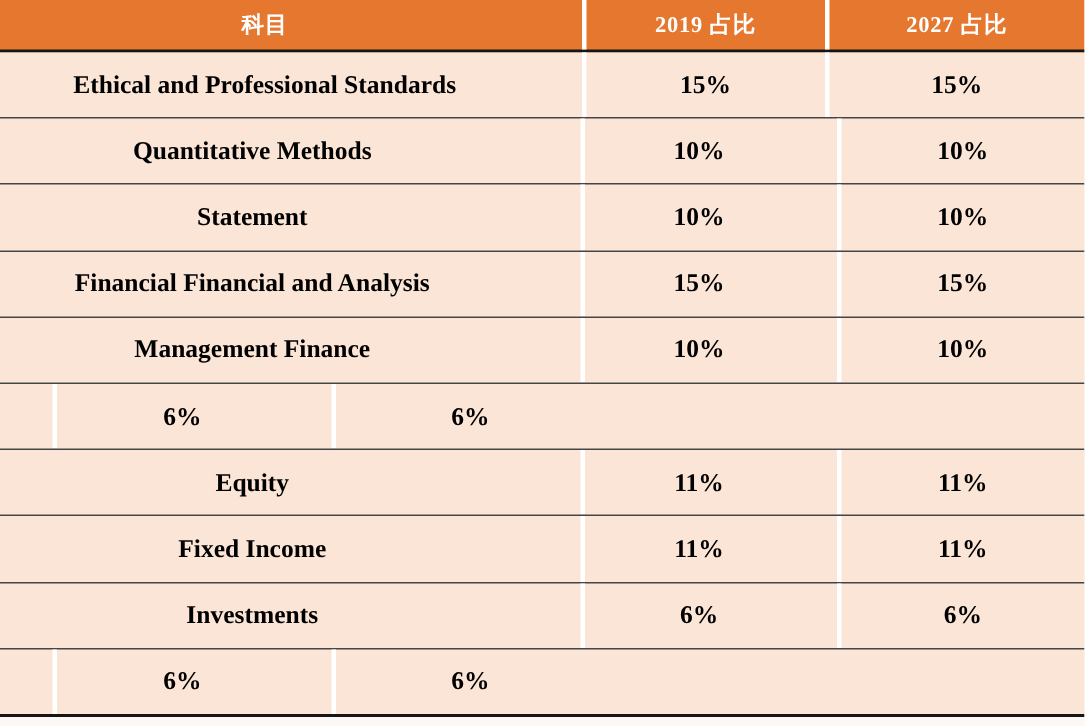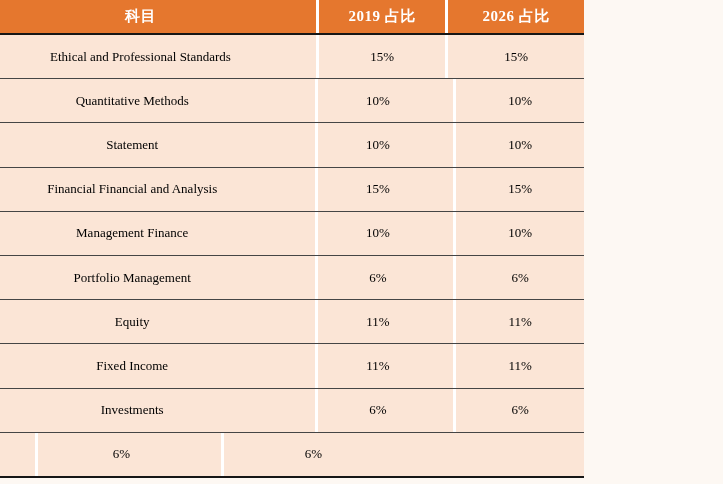--- a/index.html
+++ b/index.html
@@ -12,21 +12,21 @@
     --col-divider: #FFFFFF;
   }
   * { box-sizing: border-box; margin: 0; padding: 0; }
   html, body {
     width: 723px; height: 484px;
     background: #fdf8f3;
     overflow: hidden;
     font-family: "Liberation Serif", "DejaVu Serif", serif;
   }
   .table {
-    width: 584px;
+    width: 723px;
     display: flex;
     flex-direction: column;
   }
   .thead {
     display: flex;
     height: 35px;
     background: var(--header-bg);
     color: var(--header-text);
     border-bottom: 2px solid var(--heavy-line);
   }
@@ -47,36 +47,37 @@
   .tr {
     flex: 1;
     display: flex;
     background: var(--row-bg);
   }
   .tr + .tr { border-top: 1px solid var(--grid-line); gap: 16px; }
   .td {
     display: flex;
     align-items: center;
     justify-content: center;
-    font-size: 13px;
+    font-size: 17px;
     color: var(--body-text);
+    font-weight: bold;
   }
   .c0 { width: 371px; }
   .c1 { width: 170px; margin-left: 35px; }
   .c2 { width: 182px; }
   .c1, .c2 { border-left: 3px solid var(--col-divider); }
 </style>
 </head>
 <body>
 
 <div class="table">
   <div class="thead">
     <div class="th c0">科目</div>
     <div class="th c1">2019 占比</div>
-    <div class="th c2">2026 占比</div>
+    <div class="th c2">2027 占比</div>
   </div>
   <div class="tbody">
       <div class="tr">
         <div class="td c0">Ethical and Professional Standards</div>
         <div class="td c1">15%</div>
         <div class="td c2">15%</div>
       </div>
       <div class="tr">
         <div class="td c0">Quantitative Methods</div>
         <div class="td c1">10%</div>
@@ -91,21 +92,20 @@
         <div class="td c0">Financial Financial and Analysis</div>
         <div class="td c1">15%</div>
         <div class="td c2">15%</div>
       </div>
       <div class="tr">
         <div class="td c0">Management Finance</div>
         <div class="td c1">10%</div>
         <div class="td c2">10%</div>
       </div>
       <div class="tr">
-        <div class="td c0">Portfolio Management</div>
         <div class="td c1">6%</div>
         <div class="td c2">6%</div>
       </div>
       <div class="tr">
         <div class="td c0">Equity</div>
         <div class="td c1">11%</div>
         <div class="td c2">11%</div>
       </div>
       <div class="tr">
         <div class="td c0">Fixed Income</div>

